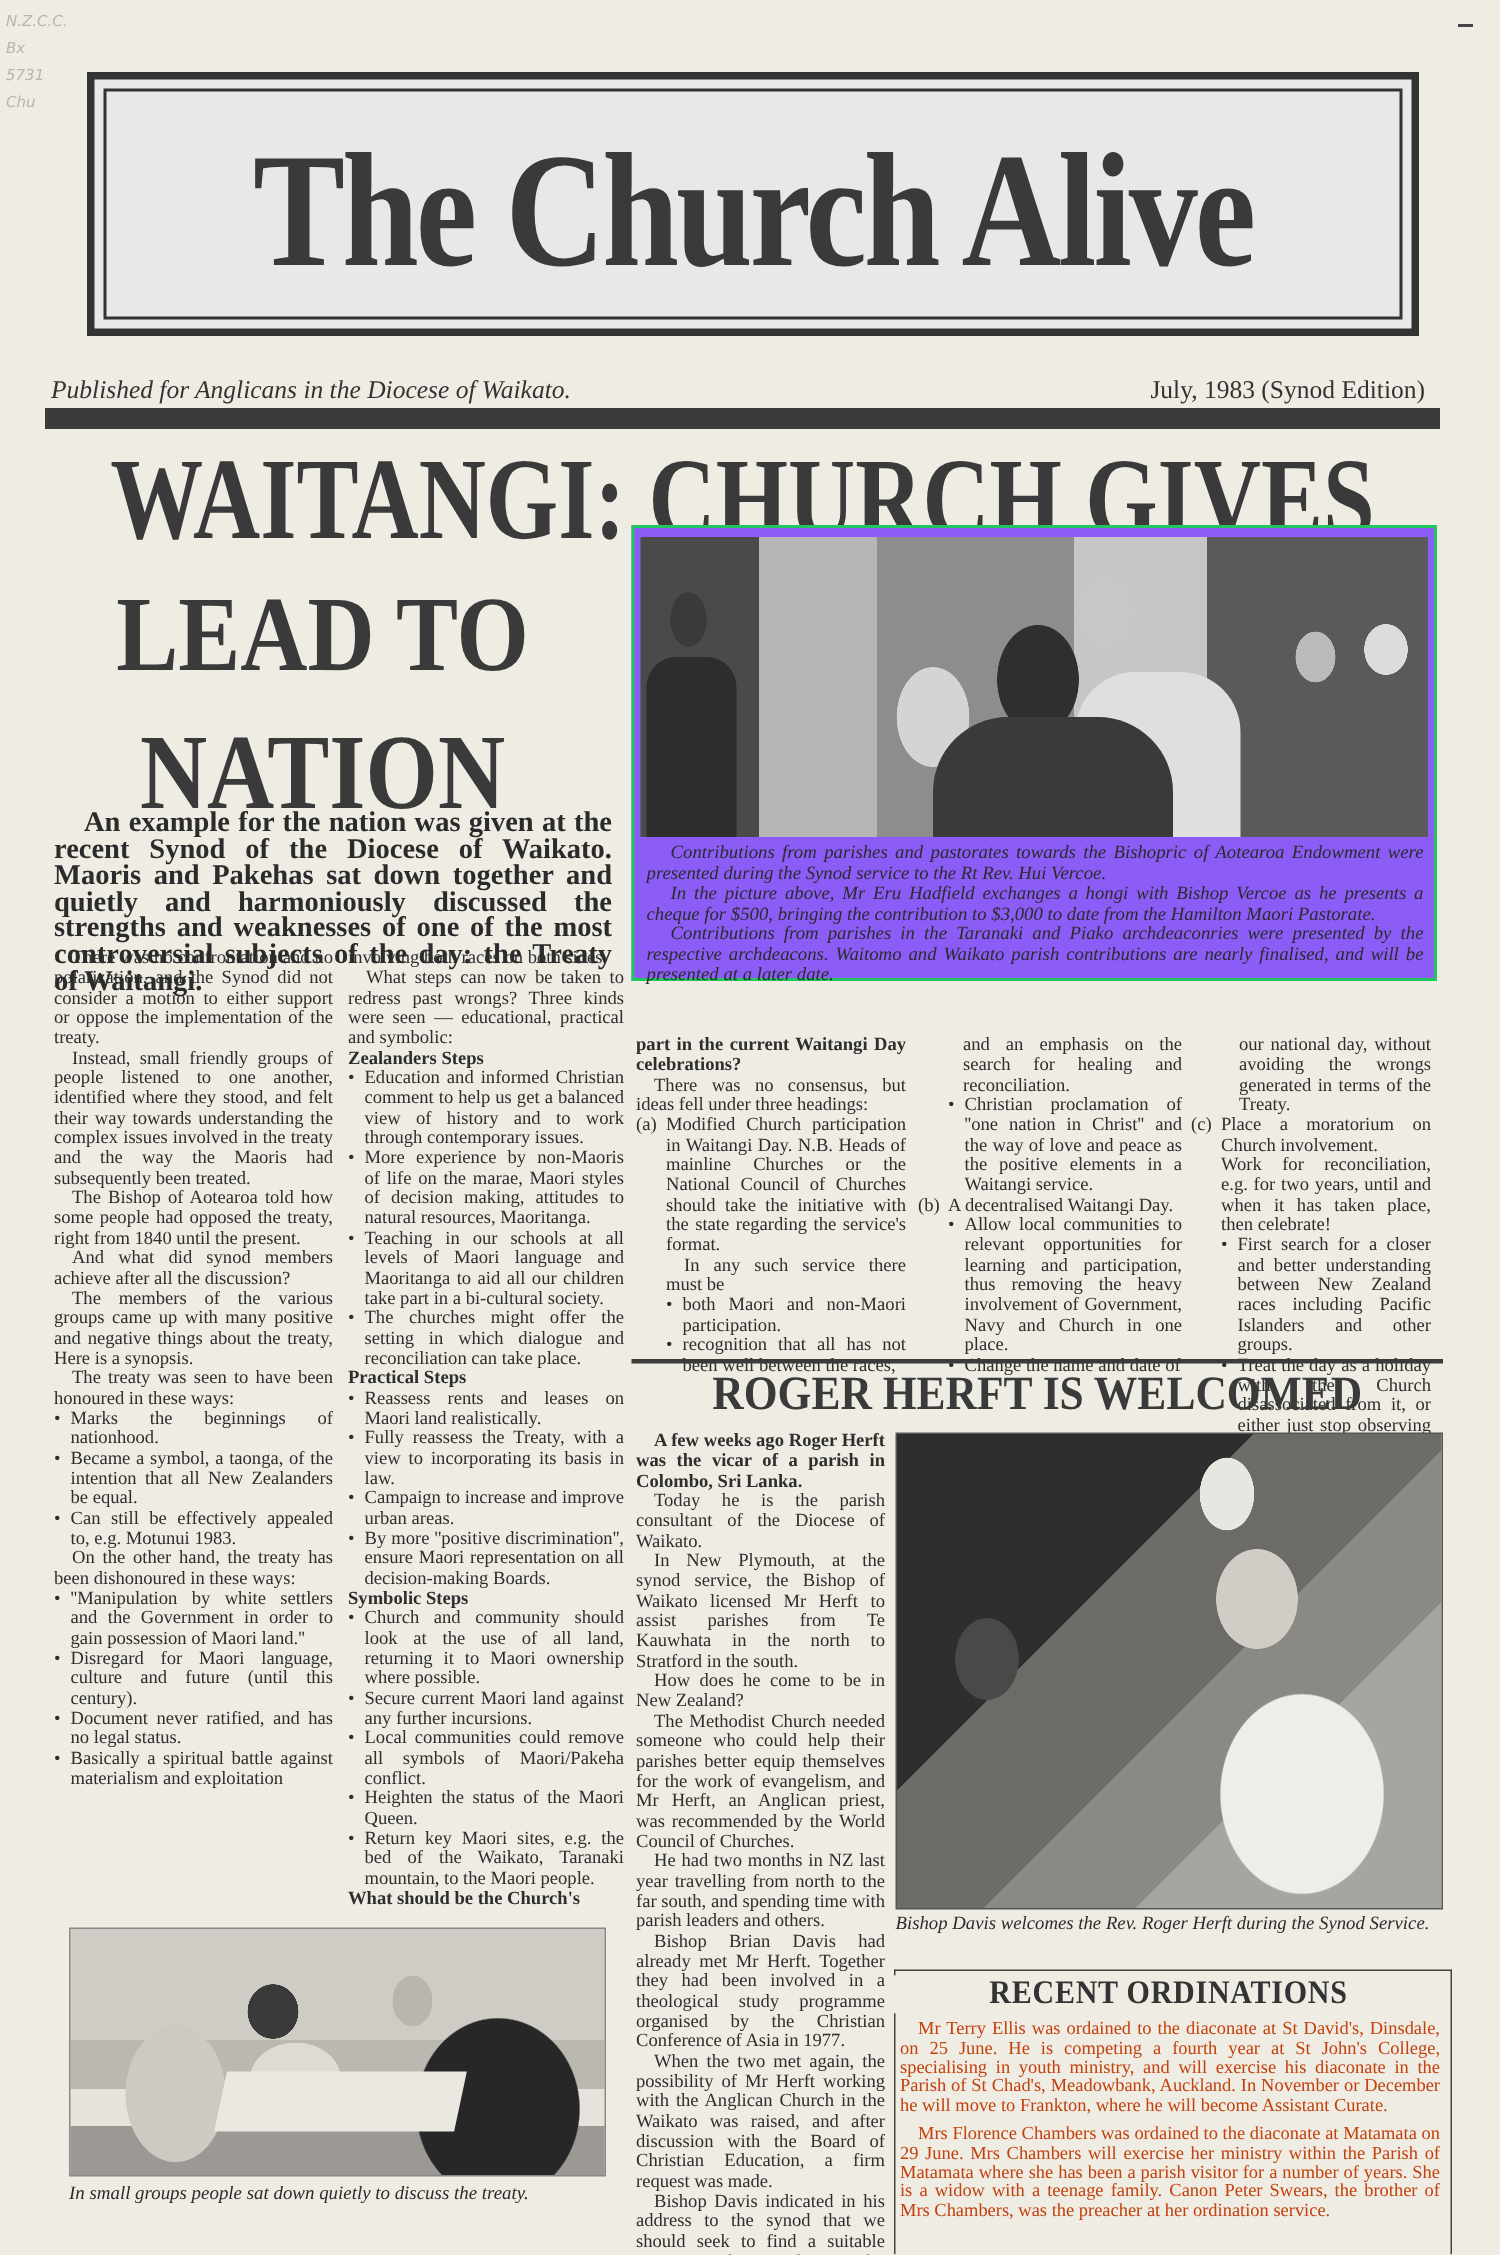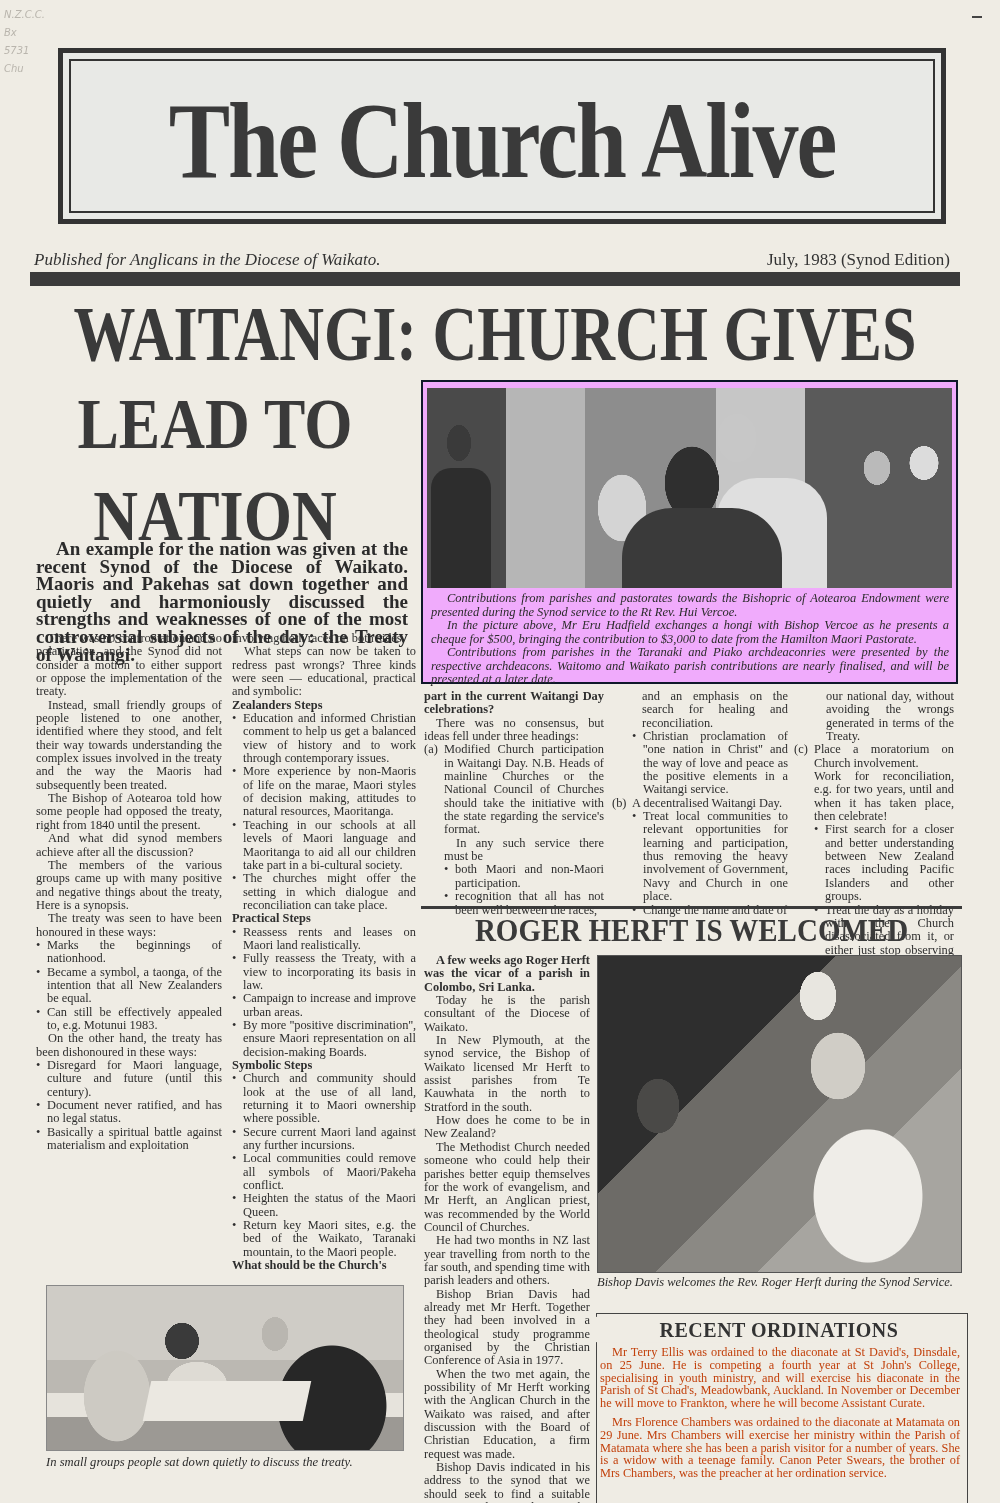--- a/index.html
+++ b/index.html
@@ -57,22 +57,22 @@
     transform: scaleY(1.15); transform-origin: top;
   }
   .lede {
     position: absolute; left: 36px; top: 540px; width: 372px;
     font-weight: bold; font-size: 19px; line-height: 17.6px;
     text-align: justify; text-indent: 20px;
   }
 
   
   .photo-box-1 {
-    position: absolute; left: 421px; top: 380px; width: 537px; height: 304px;
-    border: 2px solid #0f172a; background: #f0abfc;
+    position: absolute; left: 421px; top: 350px; width: 537px; height: 304px;
+    border: 2px solid #22c55e; background: #8b5cf6;
   }
   .photo-1 {
     position: absolute; left: 4px; top: 6px; width: 525px; height: 200px;
     background:
       radial-gradient(ellipse 40px 55px at 195px 120px, #d7d4cd 0 60%, transparent 61%),
       radial-gradient(ellipse 45px 60px at 265px 95px, #2f2f2f 0 60%, transparent 61%),
       radial-gradient(ellipse 32px 40px at 310px 50px, #c9c7c1 0 60%, transparent 61%),
       radial-gradient(ellipse 20px 30px at 32px 55px, #3a3a3a 0 60%, transparent 61%),
       radial-gradient(ellipse 22px 28px at 450px 80px, #bdbab4 0 60%, transparent 61%),
       radial-gradient(ellipse 24px 28px at 497px 75px, #dfdcd6 0 60%, transparent 61%),
@@ -216,20 +216,21 @@
     <p>And what did synod members achieve after all the discussion?</p>
     <p>The members of the various groups came up with many positive and negative things about the treaty, Here is a synopsis.</p>
     <p>The treaty was seen to have been honoured in these ways:</p>
     <ul>
       <li>Marks the beginnings of nationhood.</li>
       <li>Became a symbol, a taonga, of the intention that all New Zealanders be equal.</li>
       <li>Can still be effectively appealed to, e.g. Motunui 1983.</li>
     </ul>
     <p>On the other hand, the treaty has been dishonoured in these ways:</p>
     <ul>
+      <li>''Manipulation by white settlers and the Government in order to gain possession of Maori land.''</li>
       <li>Disregard for Maori language, culture and future (until this century).</li>
       <li>Document never ratified, and has no legal status.</li>
       <li>Basically a spiritual battle against materialism and exploitation</li>
     </ul>
   </div>
 
   <div class="body-text col-2">
     <p class="noindent">involving both races on both sides.</p>
     <p>What steps can now be taken to redress past wrongs? Three kinds were seen — educational, practical and symbolic:</p>
     <h4>Zealanders Steps</h4>
@@ -273,21 +274,21 @@
 
   <div class="body-text col-4">
     <div class="sub" style="padding-left:30px">and an emphasis on the search for healing and reconciliation.</div>
     <ul style="padding-left:20px">
       <li>Christian proclamation of ''one nation in Christ'' and the way of love and peace as the positive elements in a Waitangi service.</li>
     </ul>
     <div class="lettered">
       <span class="lbl">(b)</span>
       <div>A decentralised Waitangi Day.</div>
       <ul>
-        <li>Treat local communities to relevant opportunities for learning and participation, thus removing the heavy involvement of Government, Navy and Church in one place.</li>
+        <li>Allow local communities to relevant opportunities for learning and participation, thus removing the heavy involvement of Government, Navy and Church in one place.</li>
         <li>Change the name and date of</li>
       </ul>
     </div>
   </div>
 
   <div class="body-text col-5">
     <div style="padding-left:32px">our national day, without avoiding the wrongs generated in terms of the Treaty.</div>
     <div class="lettered">
       <span class="lbl">(c)</span>
       <div>Place a moratorium on Church involvement.</div>

